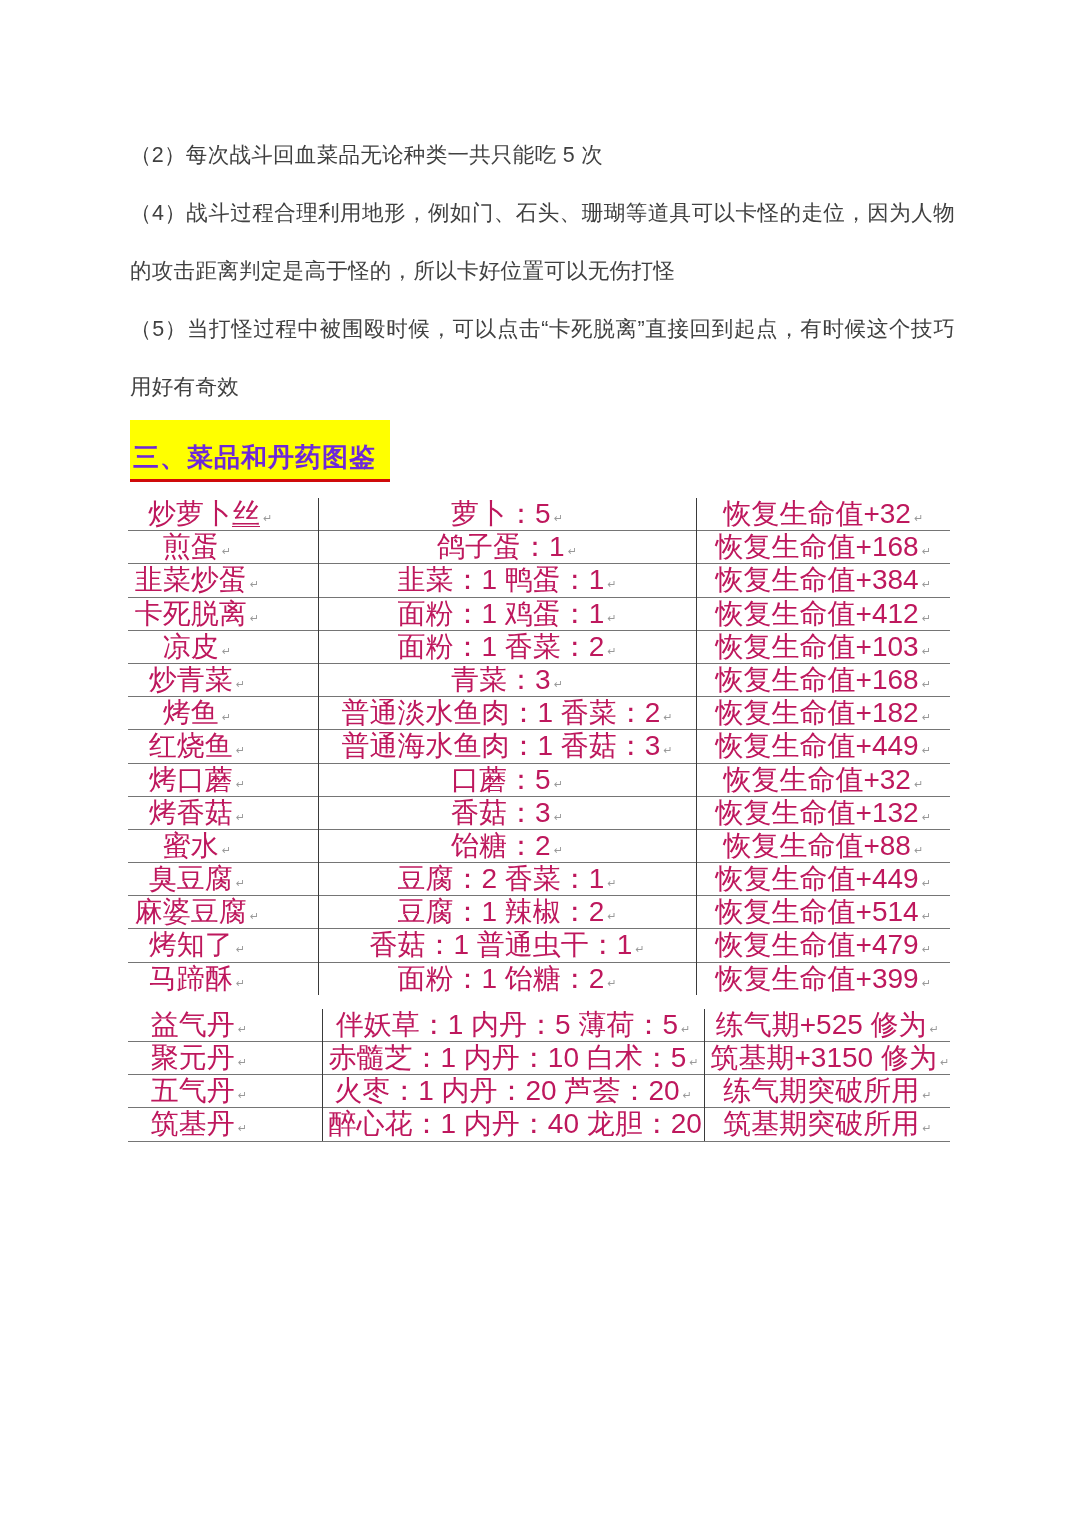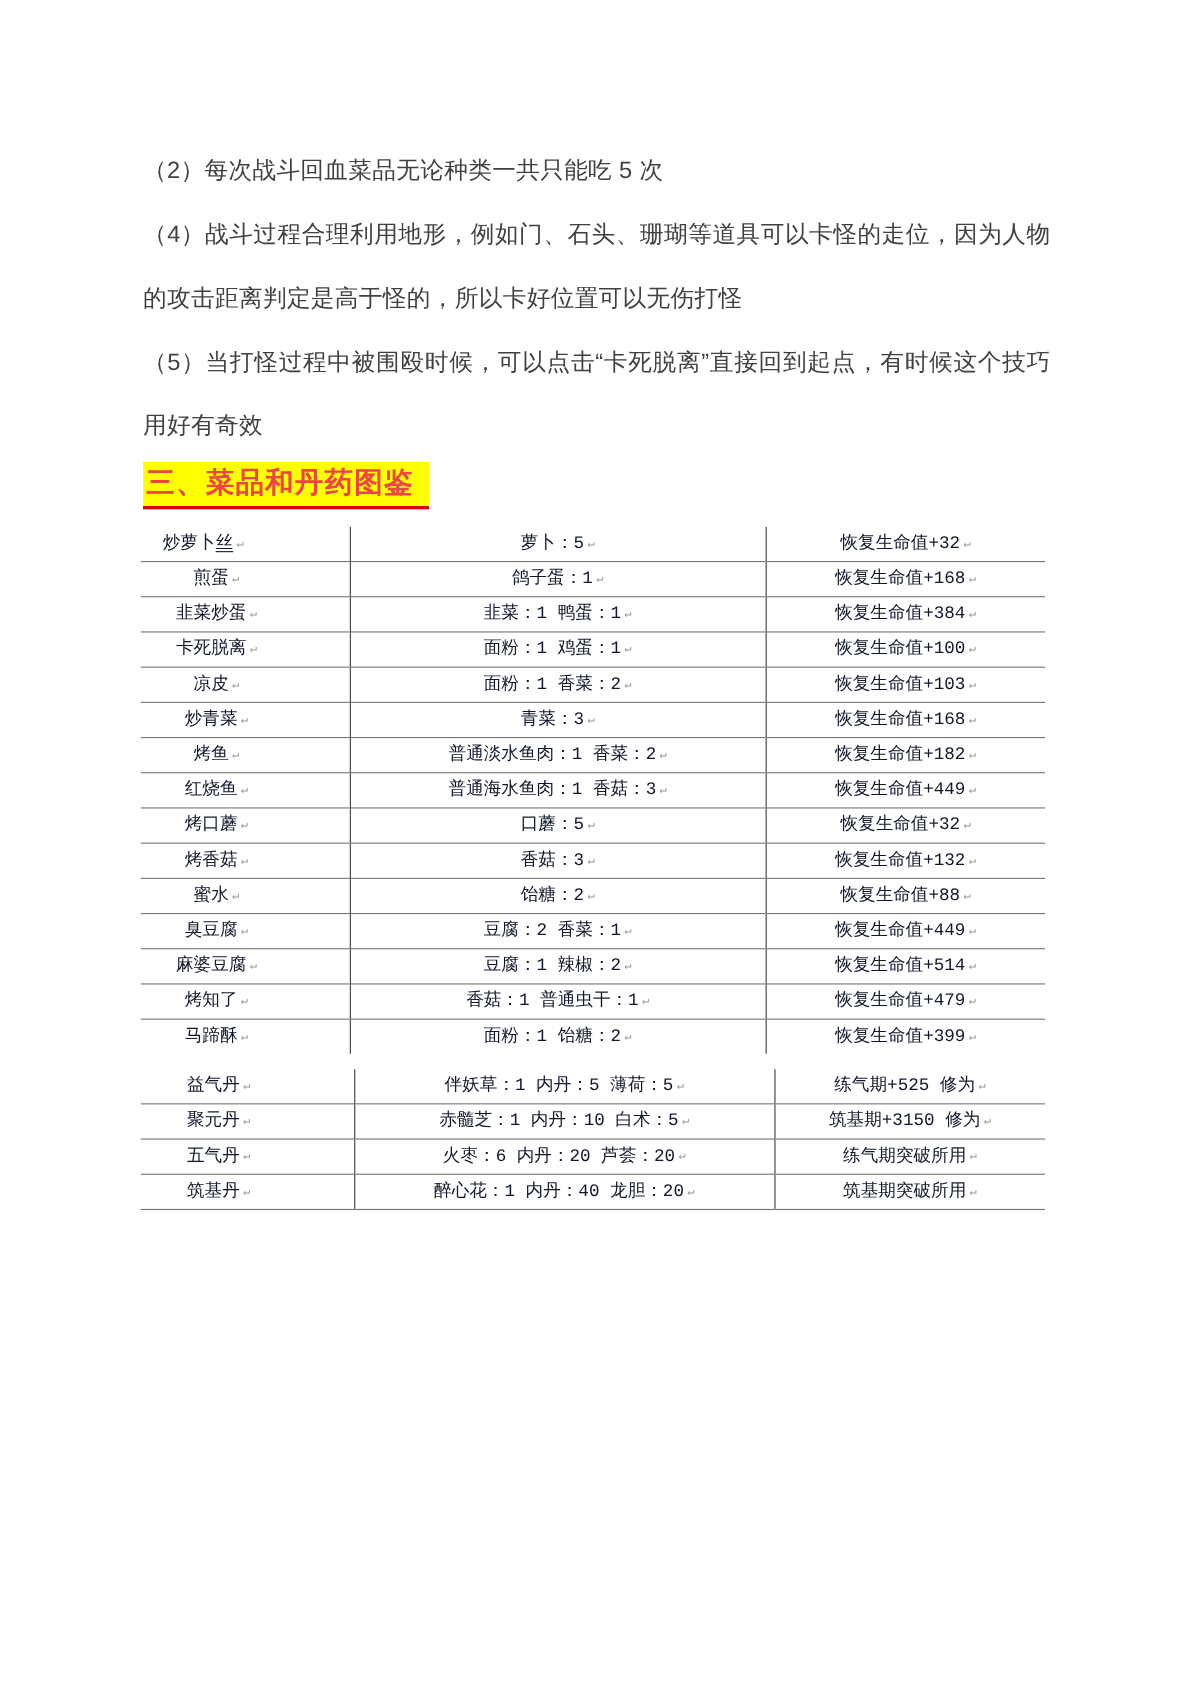--- a/index.html
+++ b/index.html
@@ -25,44 +25,43 @@
     letter-spacing: 0.3px;
     color: #404040;
     font-weight: 500;
   }
   .heading-wrap {
     margin: 4px 0 16px 0;
   }
   .heading-highlight {
     display: inline-block;
     background: #ffff00;
-    color: #ef4444;
+    color: #6d28d9;
     font-size: 26px;
     font-weight: 700;
     letter-spacing: 1px;
-    padding: 1px 14px 4px 3px;
+    padding: 20px 14px 4px 3px;
     border-bottom: 3px solid #cf0a0a;
   }
   table.doc-table {
     border-collapse: collapse;
     table-layout: fixed;
     width: 822px;
     margin-left: -2px;
   }
   table.doc-table td {
     height: 31px;
     padding: 0 6px;
-    font-size: 16px;
+    font-size: 28px;
     line-height: 1.15;
     text-align: center;
     vertical-align: middle;
-    color: #0f172a;
+    color: #be185d;
     overflow: hidden;
     white-space: nowrap;
-    font-family: Liberation Mono, monospace;
   }
   
   table.doc-table td + td {
     border-left: 1.5px solid #3a3a3a;
   }
   
   table.doc-table tr + tr td {
     border-top: 1px solid #757575;
   }
   
@@ -126,21 +125,21 @@
           <td class="col-effect"><span class="cell">恢复生命值+168</span></td>
         </tr>
         <tr>
           <td class="col-name"><span class="cell">韭菜炒蛋</span></td>
           <td class="col-recipe"><span class="cell">韭菜：1 鸭蛋：1</span></td>
           <td class="col-effect"><span class="cell">恢复生命值+384</span></td>
         </tr>
         <tr>
           <td class="col-name"><span class="cell">卡死脱离</span></td>
           <td class="col-recipe"><span class="cell">面粉：1 鸡蛋：1</span></td>
-          <td class="col-effect"><span class="cell">恢复生命值+100</span></td>
+          <td class="col-effect"><span class="cell">恢复生命值+412</span></td>
         </tr>
         <tr>
           <td class="col-name"><span class="cell">凉皮</span></td>
           <td class="col-recipe"><span class="cell">面粉：1 香菜：2</span></td>
           <td class="col-effect"><span class="cell">恢复生命值+103</span></td>
         </tr>
         <tr>
           <td class="col-name"><span class="cell">炒青菜</span></td>
           <td class="col-recipe"><span class="cell">青菜：3</span></td>
           <td class="col-effect"><span class="cell">恢复生命值+168</span></td>
@@ -207,21 +206,21 @@
           <td class="col-recipe"><span class="cell">伴妖草：1 内丹：5 薄荷：5</span></td>
           <td class="col-effect"><span class="cell">练气期+525 修为</span></td>
         </tr>
         <tr>
           <td class="col-name"><span class="cell">聚元丹</span></td>
           <td class="col-recipe"><span class="cell">赤髓芝：1 内丹：10 白术：5</span></td>
           <td class="col-effect"><span class="cell">筑基期+3150 修为</span></td>
         </tr>
         <tr>
           <td class="col-name"><span class="cell">五气丹</span></td>
-          <td class="col-recipe"><span class="cell">火枣：6 内丹：20 芦荟：20</span></td>
+          <td class="col-recipe"><span class="cell">火枣：1 内丹：20 芦荟：20</span></td>
           <td class="col-effect"><span class="cell">练气期突破所用</span></td>
         </tr>
         <tr>
           <td class="col-name"><span class="cell">筑基丹</span></td>
           <td class="col-recipe"><span class="cell">醉心花：1 内丹：40 龙胆：20</span></td>
           <td class="col-effect"><span class="cell">筑基期突破所用</span></td>
         </tr>
       </tbody>
   </table>
 

